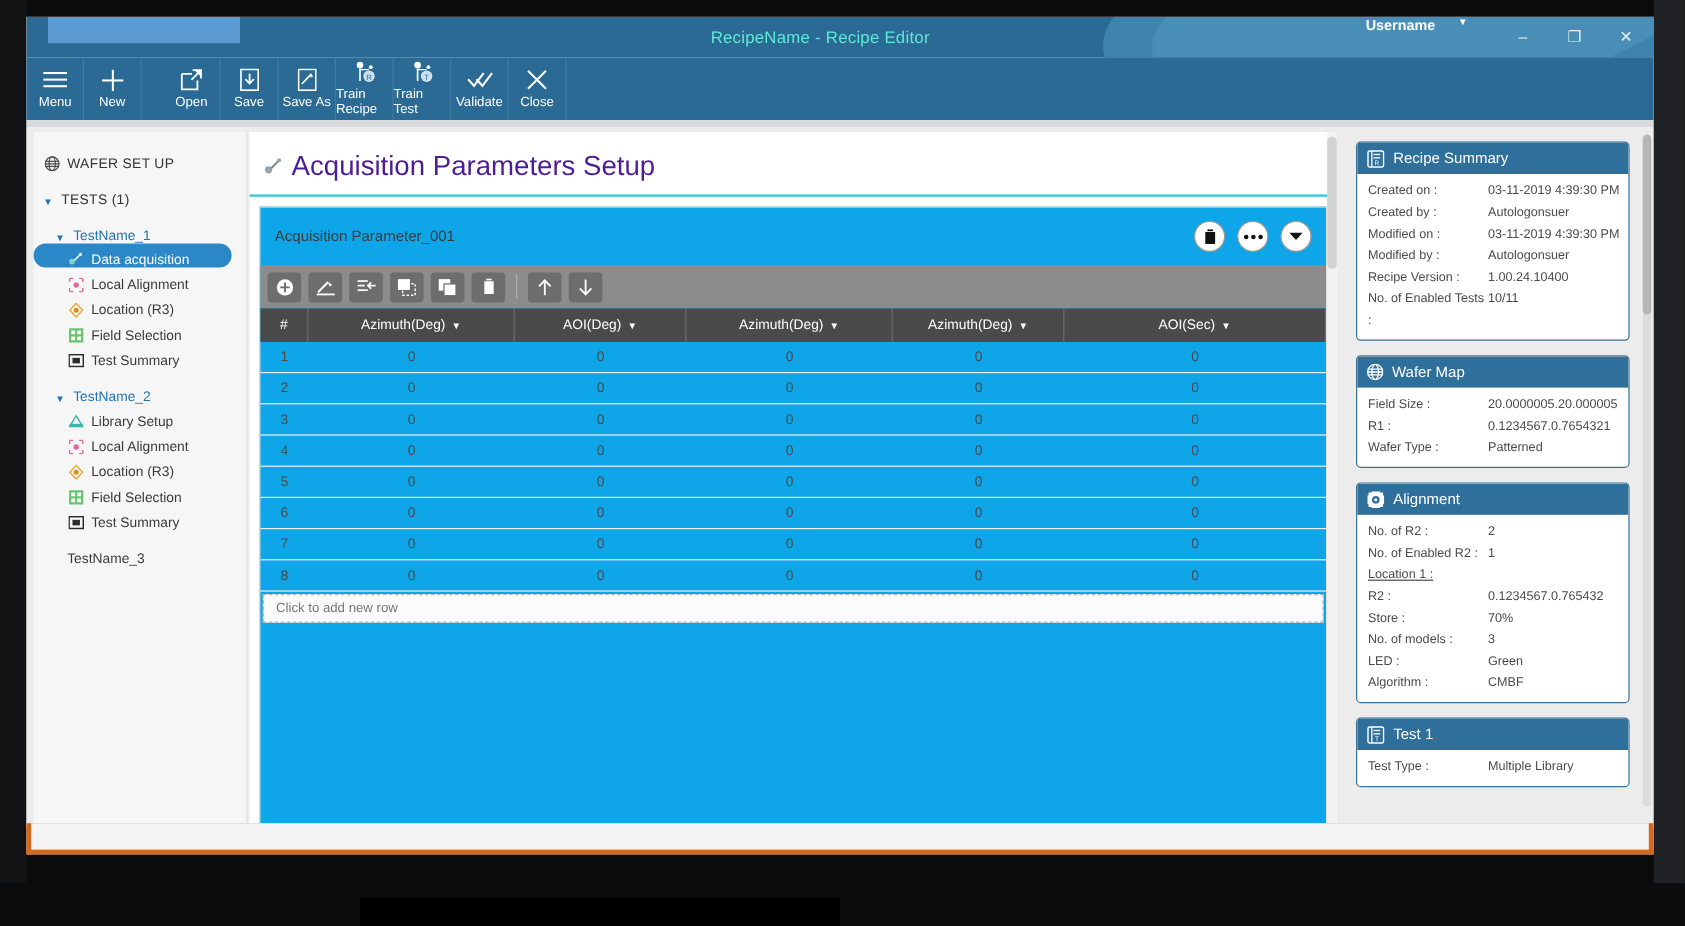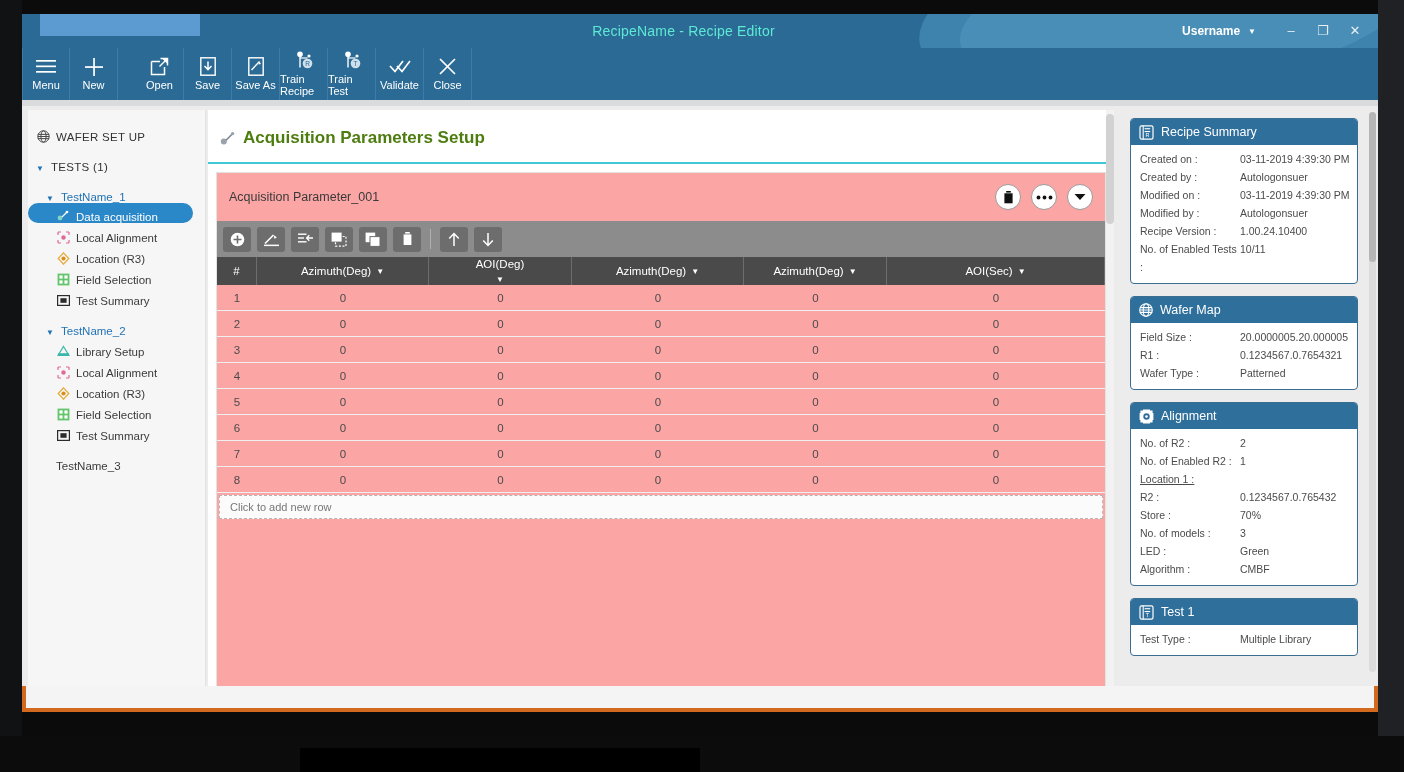--- a/index.html
+++ b/index.html
@@ -81,21 +81,21 @@
     width: 160px; height: 22px;
     background: #5b9bd2;
   }
   #title-text {
     position: absolute; left: 0; top: 0; width: 1323px; height: 34px;
     line-height: 34px; text-align: center;
     color: #5eead4; font-size: 14px; letter-spacing: .2px;
   }
   #title-right {
     position: absolute; right: 8px; top: 0; height: 34px;
-    display: flex; align-items: center; gap: 2px;
+    display: flex; gap: 13px;
     color: #ffffff; font-size: 12px; font-weight: bold;
   }
   #title-right .user { padding: 0 6px; }
   #title-right .caret { font-size: 8px; margin-right: 18px; }
   .winbtn {
     width: 30px; height: 34px; line-height: 34px;
     text-align: center; font-size: 13px; font-weight: normal;
     color: #e8eef3;
   }
 
@@ -156,31 +156,31 @@
   #main {
     position: absolute; left: 186px; top: 4px;
     width: 906px; height: 576px;
     background: #ffffff;
   }
   #page-title-row {
     position: absolute; left: 0; top: 10px; width: 906px; height: 36px;
     display: flex; align-items: center; gap: 8px; padding-left: 12px;
   }
   #page-title {
-    font-size: 17px; color: #4d7c0f; font-weight: bold;
+    font-size: 23px; color: #4c1d95; font-weight: normal;
   }
   #title-underline {
     position: absolute; left: 0; top: 52px; width: 906px; height: 2px;
     background: #3fc8d6;
   }
 
   #card {
     position: absolute; left: 8px; top: 62px;
     width: 890px; height: 552px;
-    background: #fca5a5;
+    background: #0ea5e9;
     border: 1px solid #e3e3e3;
   }
   #card-head {
     position: absolute; left: 0; top: 0; width: 888px; height: 48px;
     display: flex; align-items: center; padding: 0 12px;
   }
   #card-name { font-size: 12.5px; color: #3a3a3a; }
   #card-actions { margin-left: auto; display: flex; gap: 10px; }
   .round-btn {
     width: 26px; height: 26px; border-radius: 50%;
@@ -211,21 +211,21 @@
     border-right: 1px solid #6d6d6d;
   }
   #thead .th .sort { font-size: 8px; }
   .tr { display: flex; height: 26px; border-bottom: 1px solid #efefef; }
   .tr .td {
     font-size: 11.5px; color: #4a4a4a;
     display: flex; align-items: center; justify-content: center;
   }
   .col-0 { width: 40px; }
   .col-1 { width: 172px; }
-  .col-2 { width: 143px; flex-direction: column; }
+  .col-2 { width: 143px; }
   .col-3 { width: 172px; }
   .col-4 { width: 143px; }
   .col-5 { width: 218px; }
 
   #add-row {
     margin-top: 2px;
     height: 24px; border: 1px dashed #b6b6b6;
     display: flex; align-items: center; padding-left: 10px;
     font-size: 11px; color: #777; background: #fbfbfb;
     width: 884px; margin-left: 2px;

